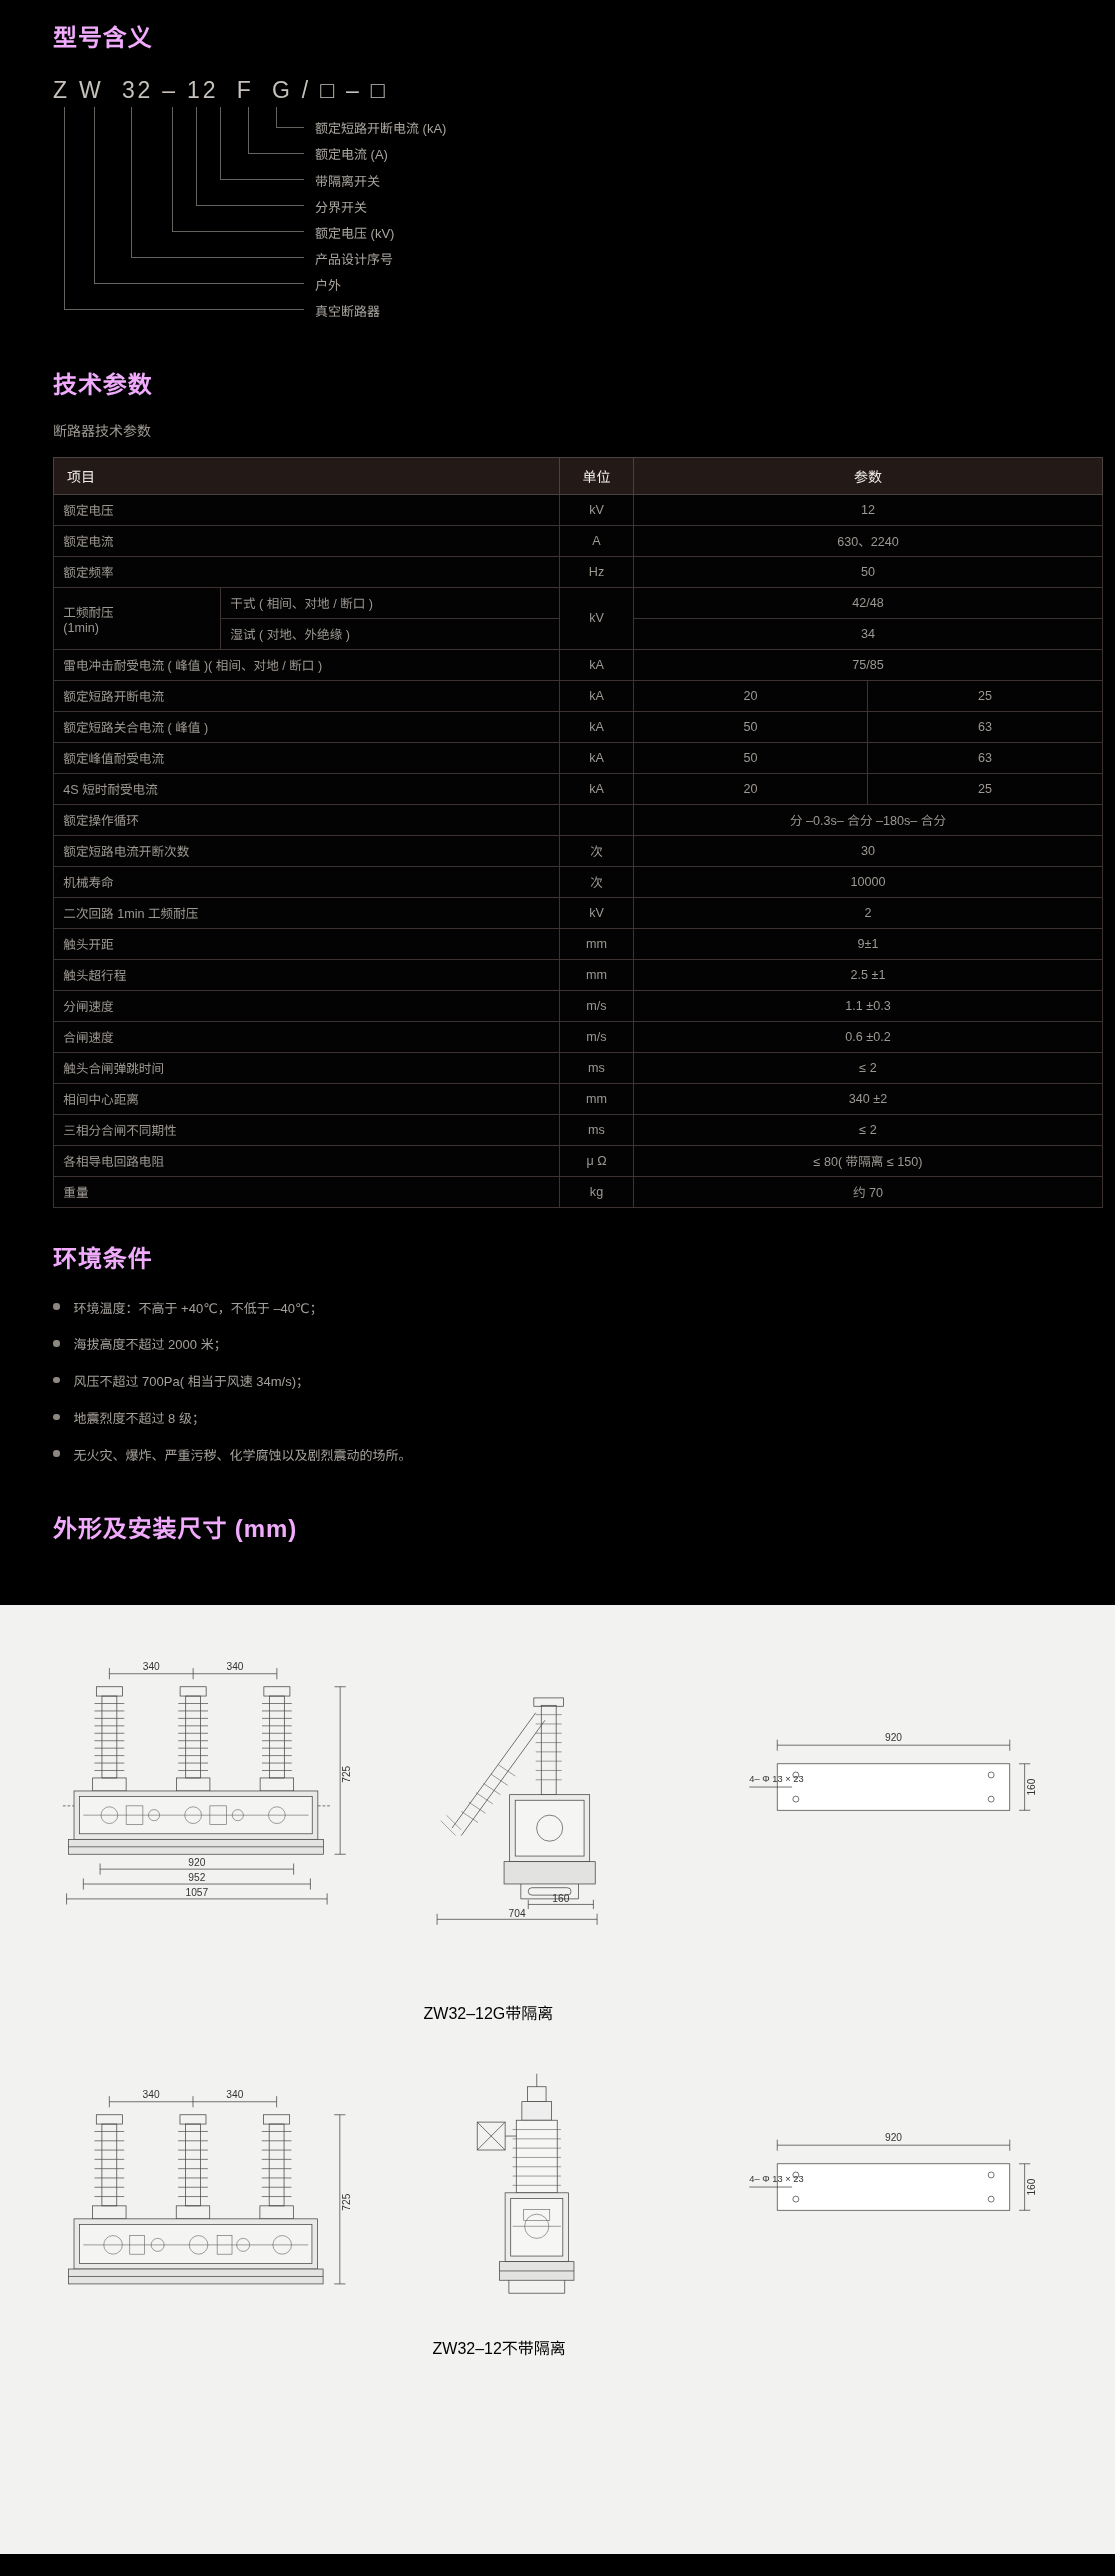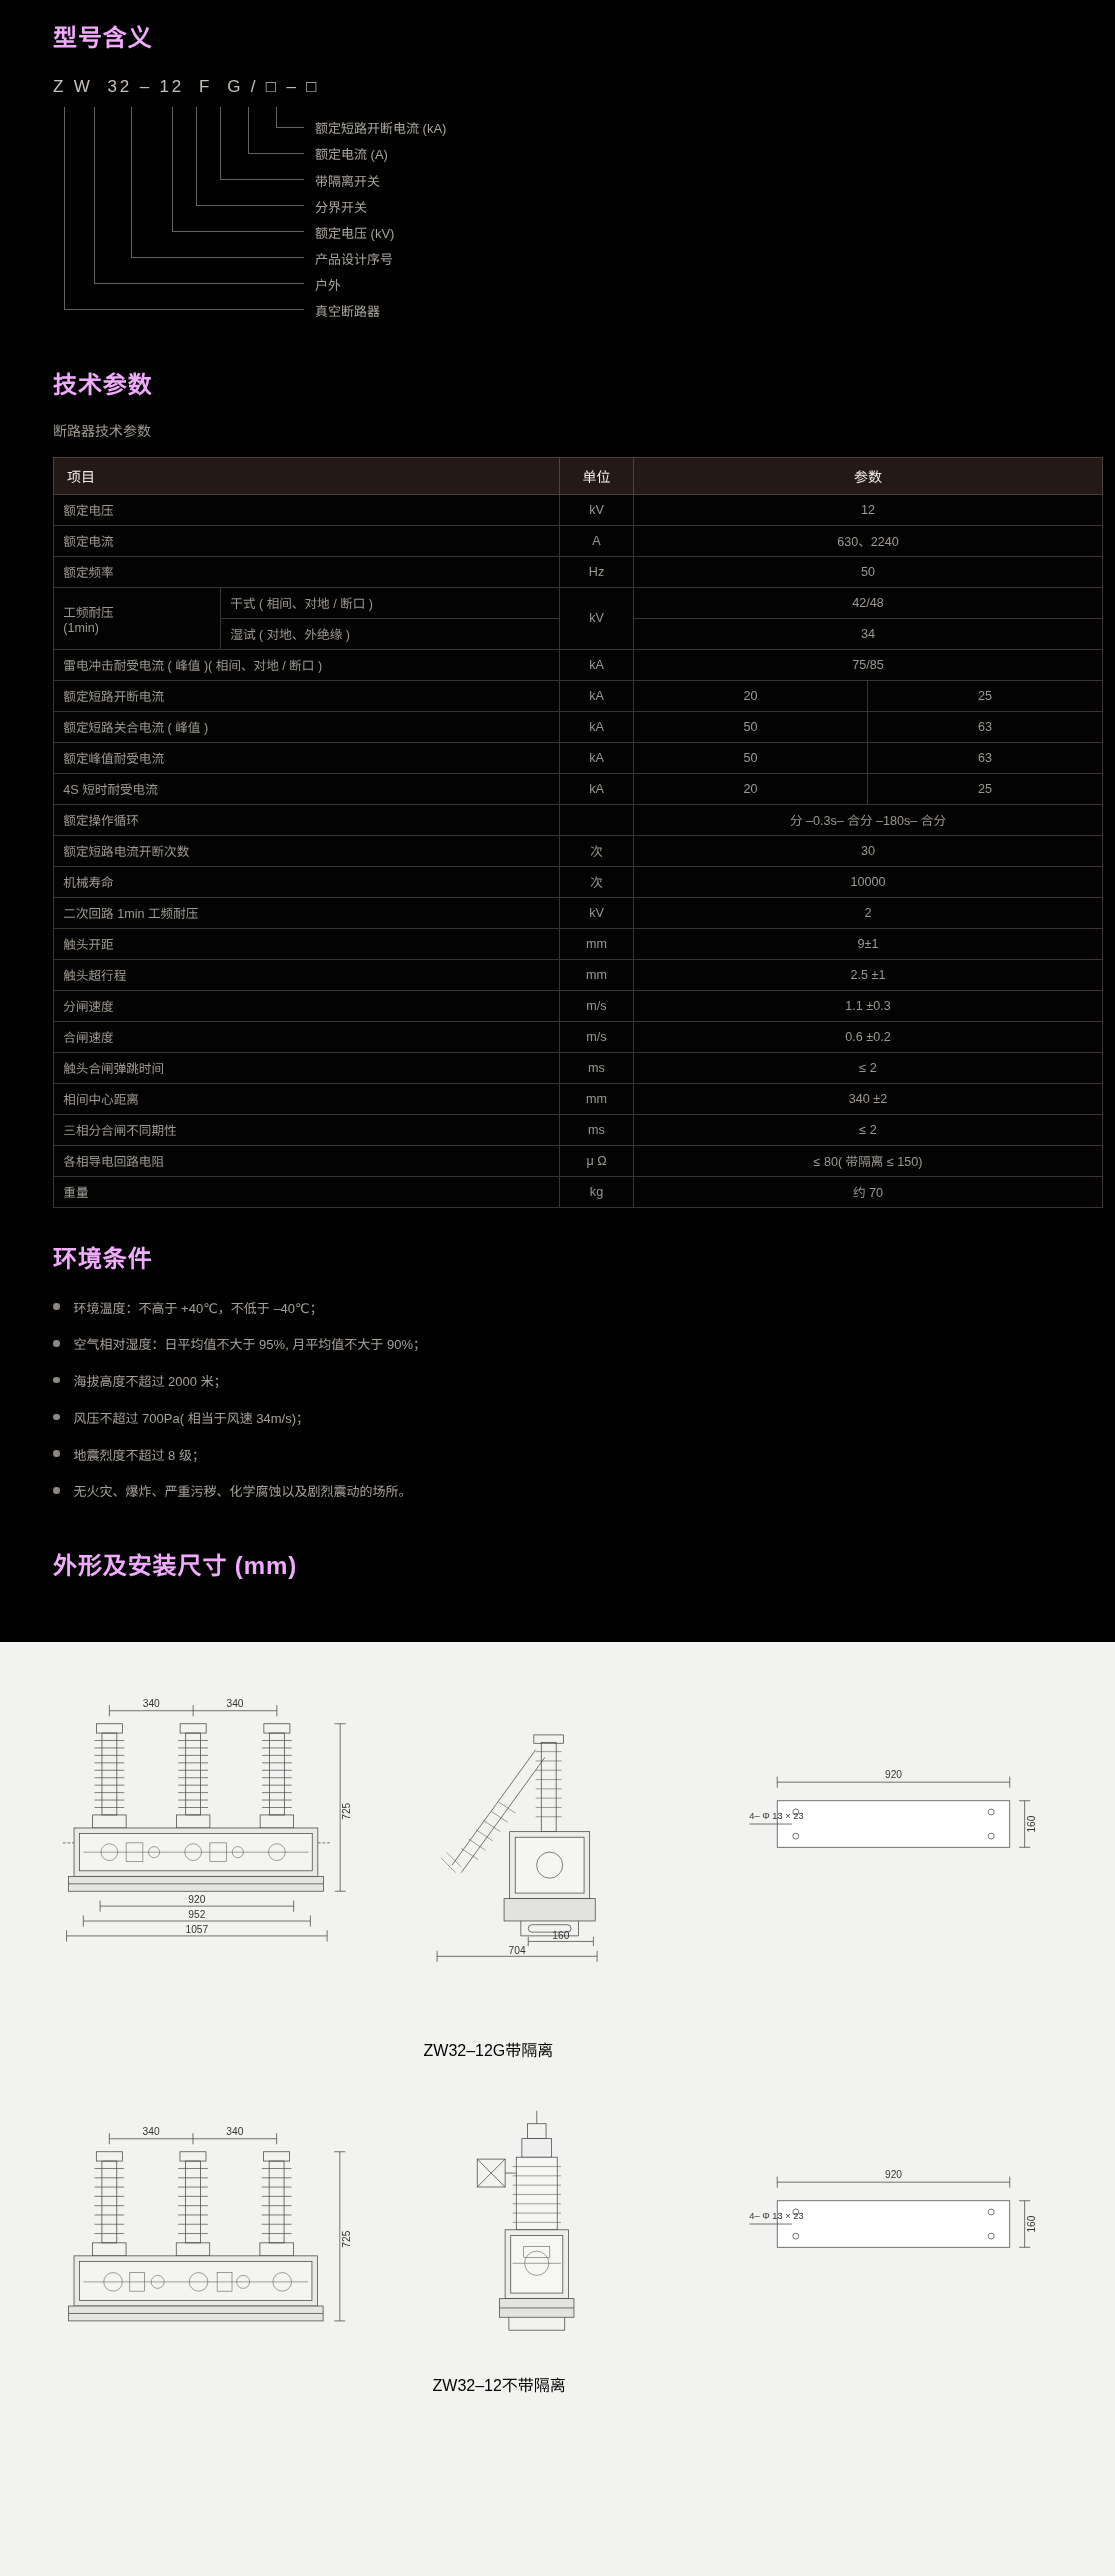--- a/index.html
+++ b/index.html
@@ -33,21 +33,21 @@
   .sec-sub {
     color:#9c9791;
     font-size:14px;
     padding: 13px 0 13px 0;
     margin:0;
   }
 
   
   .model-wrap { position:relative; height: 270px; margin-top: 16.7px; }
   .model-code {
-    font-size: 17px;
+    font-size: 23px;
     letter-spacing: 2.8px;
     color:#c6c1bb;
     font-family:"Liberation Sans","DejaVu Sans",sans-serif;
     white-space:pre;
     position:absolute; top:0; left:0;text-align:right;
   }
   .leader { position:absolute; }
   .leader .lbl {
     position:absolute;
     font-size:13px;
@@ -301,21 +301,20 @@
               <td class="item" colspan="2">重量</td>
               <td class="c">kg</td>
               <td class="c" colspan="2">约 70</td>
             </tr>
           </tbody>
       </table>
 
       <h2 class="sec-title" style="padding-top:37px;">环境条件</h2>
       <ul class="cond" id="env-list">
           <li><span class="dot"></span><span>环境温度：不高于 +40℃，不低于 –40℃；</span></li>
-          <li><span class="dot"></span><span>空气相对湿度：日平均值不大于 95%, 月平均值不大于 90%；</span></li>
           <li><span class="dot"></span><span>海拔高度不超过 2000 米；</span></li>
           <li><span class="dot"></span><span>风压不超过 700Pa( 相当于风速 34m/s)；</span></li>
           <li><span class="dot"></span><span>地震烈度不超过 8 级；</span></li>
           <li><span class="dot"></span><span>无火灾、爆炸、严重污秽、化学腐蚀以及剧烈震动的场所。</span></li>
         </ul>
 
       <h2 class="sec-title" style="padding-top:41px;padding-bottom:24px;">外形及安装尺寸 (mm)</h2>
     </div>
   </div>
 

